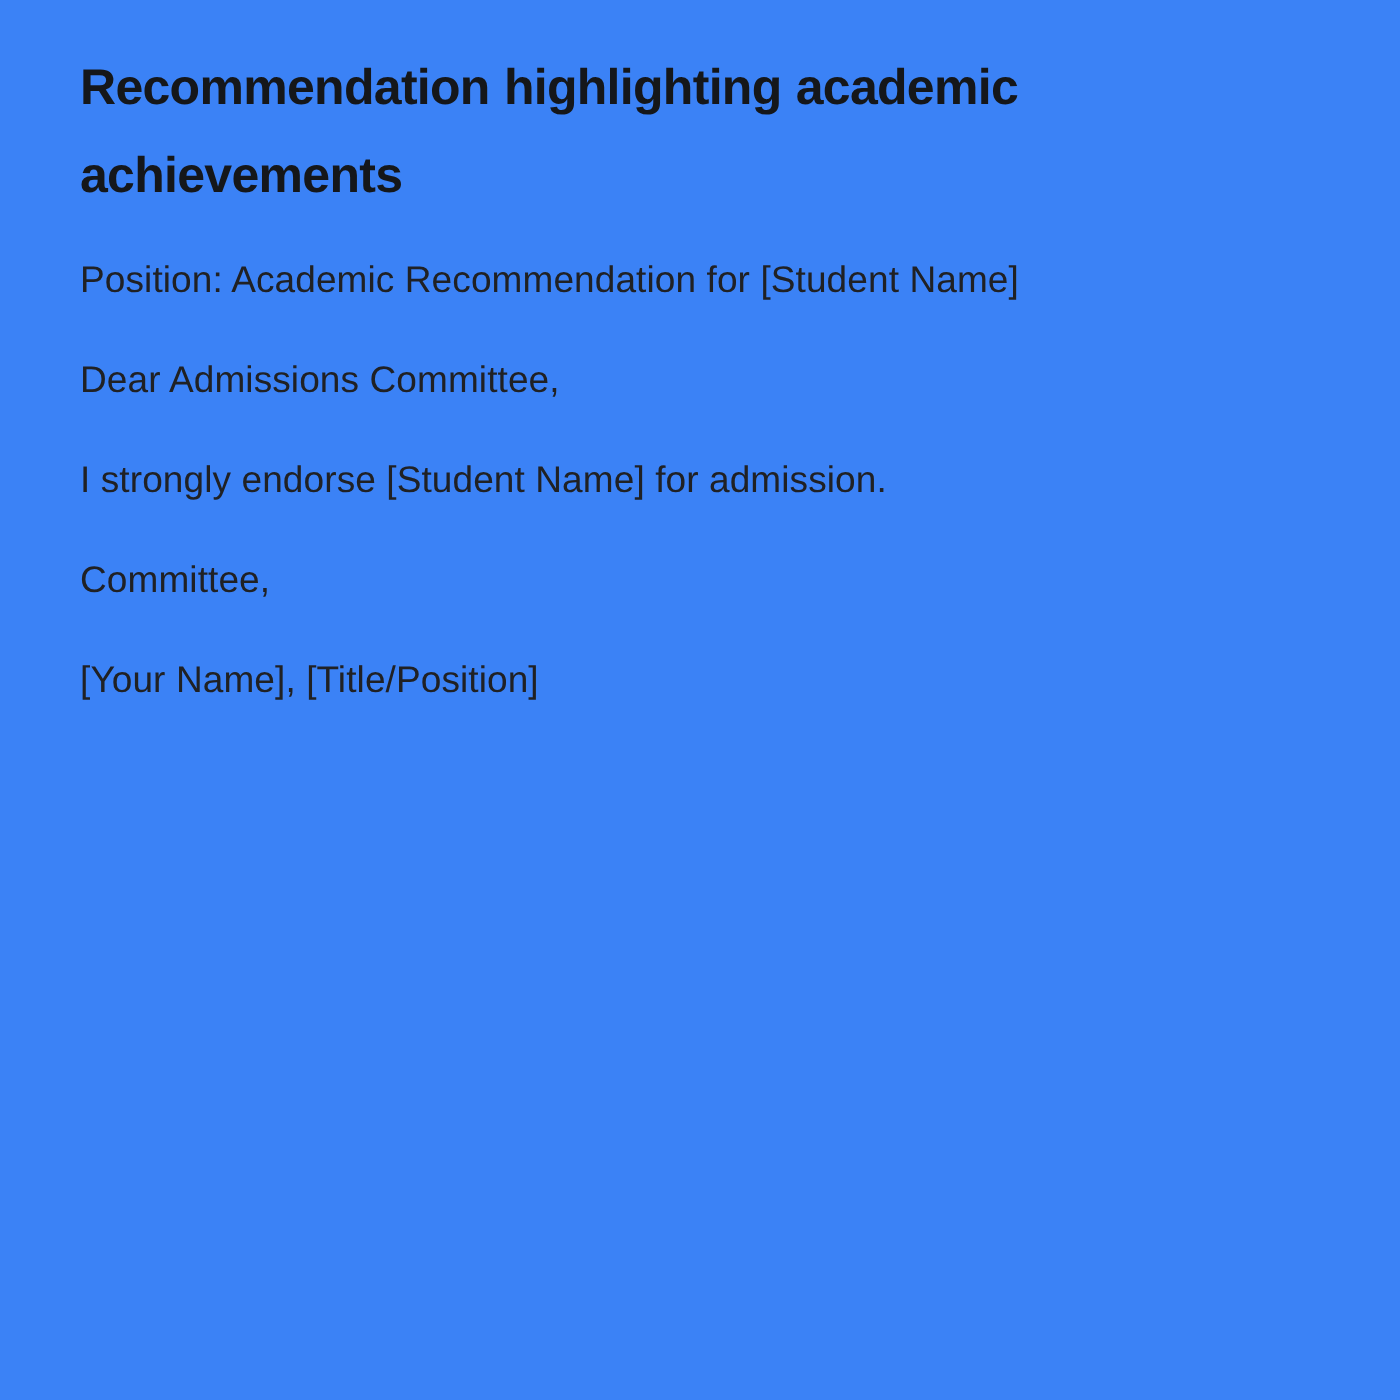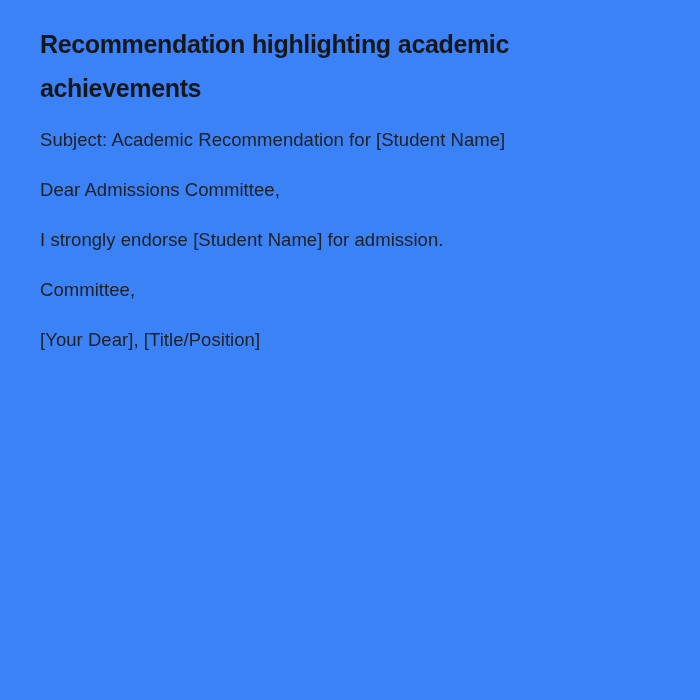--- a/index.html
+++ b/index.html
@@ -57,26 +57,26 @@
 </style>
 </head>
 <body>
 
 <div class="page">
 
   <h1 class="doc-title">Recommendation highlighting academic achievements</h1>
 
   <div class="letter-body">
 
-    <p class="para">Subject: Academic Recommendation for [Student Name]</p>
+    <p class="para">Position: Academic Recommendation for [Student Name]</p>
 
     <p class="para">Dear Admissions Committee,</p>
 
 
 
     <p class="para">I strongly endorse [Student Name] for admission.</p>
 
     <p class="para">Committee,</p>
 
-    <p class="para">[Your Dear], [Title/Position]</p>
+    <p class="para">[Your Name], [Title/Position]</p>
 
   </div>
 </div>
 
 </body></html>

